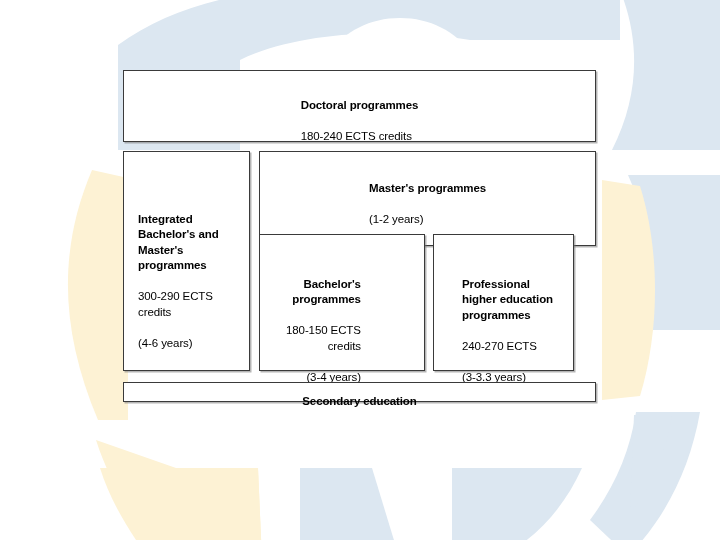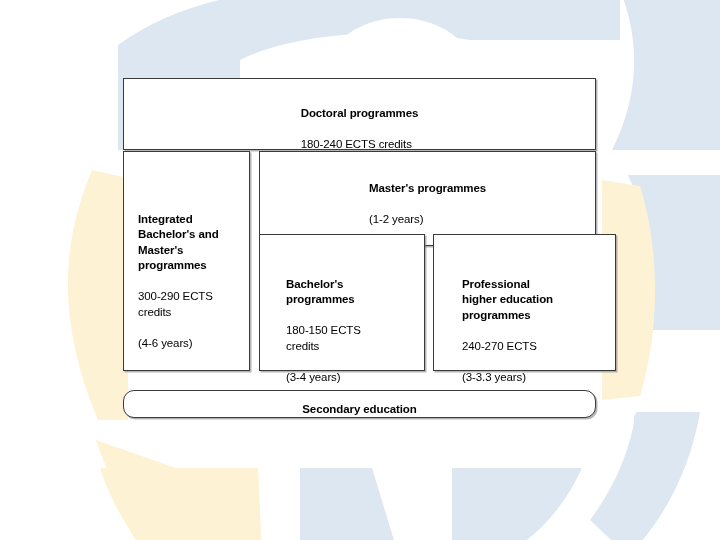--- a/index.html
+++ b/index.html
@@ -58,41 +58,41 @@
 
   
   .centerblock {
     left: 0; right: 0;
     margin: 0 auto;
     text-align: left;
     width: max-content;
   }
 
   
-  #box-doctoral { left: 0; top: 8px; width: 473px; height: 72px; }
+  #box-doctoral { left: 0; top: 0; width: 473px; height: 72px; }
   #txt-doctoral { top: 11px; }
 
   
   #box-integrated { left: 0; top: 81px; width: 127px; height: 220px; }
   #txt-integrated { left: 14px; top: 44px; }
 
   
   #box-master { left: 136px; top: 81px; width: 337px; height: 95px; }
   #txt-master { top: 13px; }
 
   
-  #box-bachelor { left: 136px; top: 164px; width: 166px; height: 137px; }
+  #box-bachelor { left: 136px; top: 164px; width: 166px; height: 137px; text-align: right; }
   #txt-bachelor { left: 26px; top: 26px; }
 
   
-  #box-professional { left: 310px; top: 164px; width: 183px; height: 137px; }
+  #box-professional { left: 310px; top: 164px; width: 141px; height: 137px; }
   #txt-professional { left: 28px; top: 26px; }
 
   
-  #box-secondary { left: 0; top: 320px; width: 473px; height: 28px; border-radius: 11px; }
+  #box-secondary { left: 0; top: 312px; width: 473px; height: 20px; }
   #txt-secondary {
     left: 0; right: 0; top: 11px;
     text-align: center;
     font-weight: bold;
   }
 </style>
 </head>
 <body>
 
 <div id="page">

